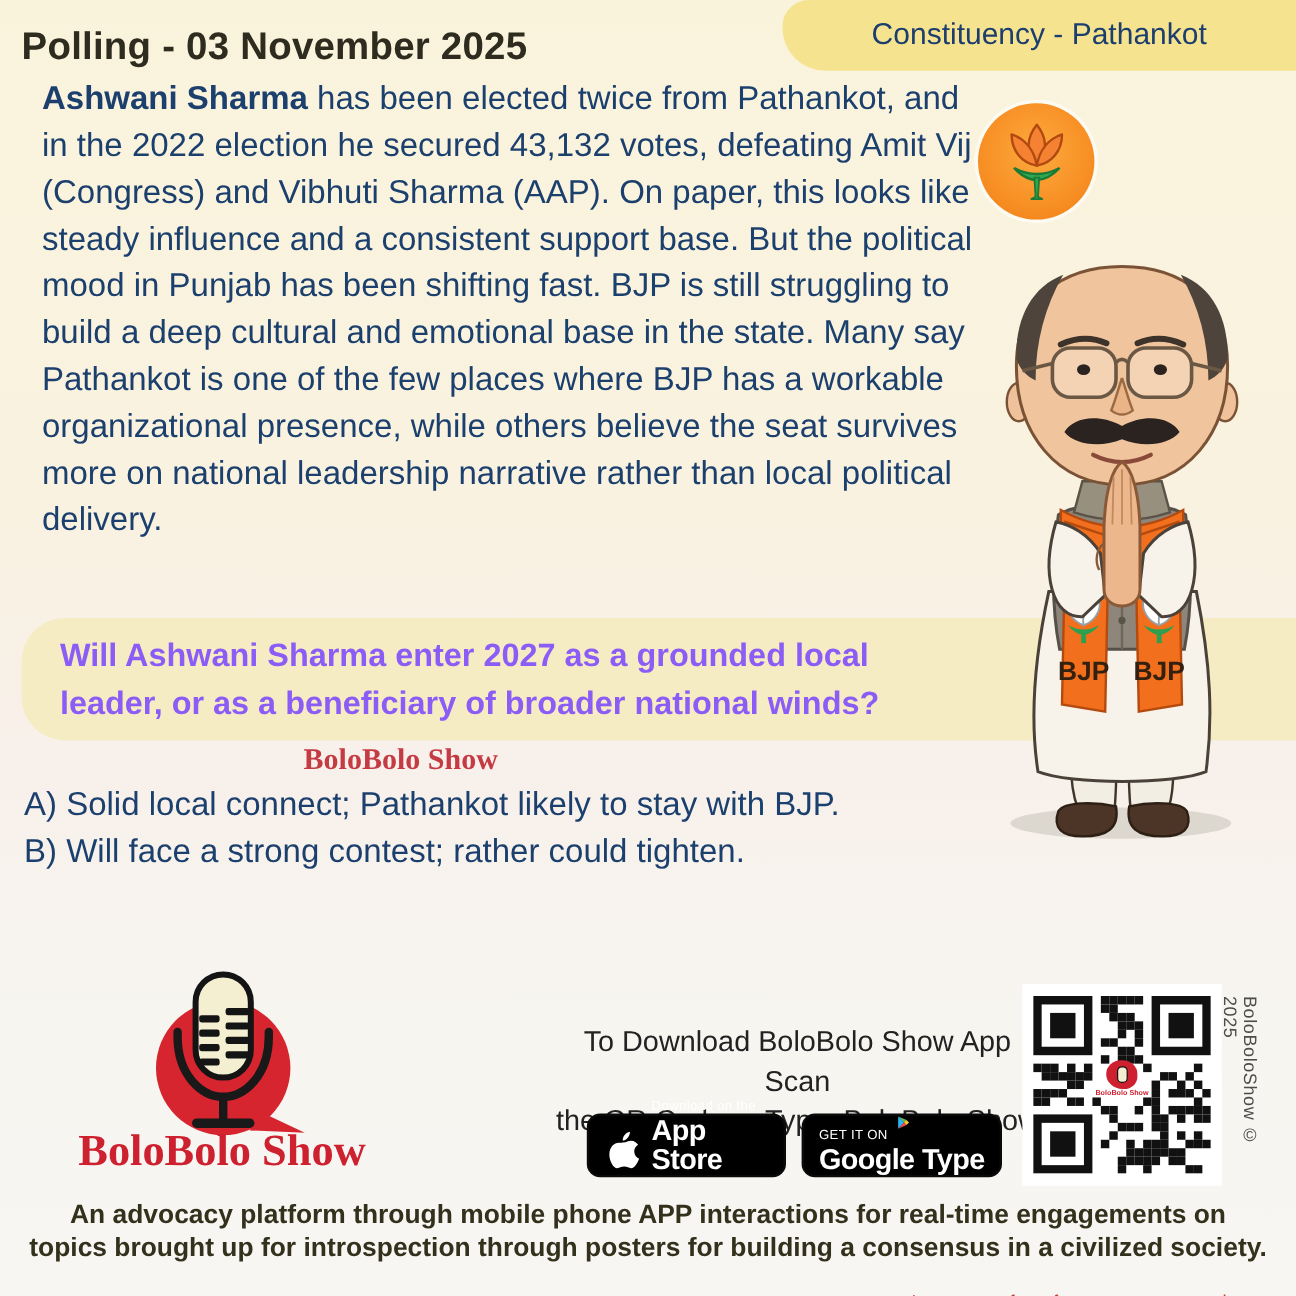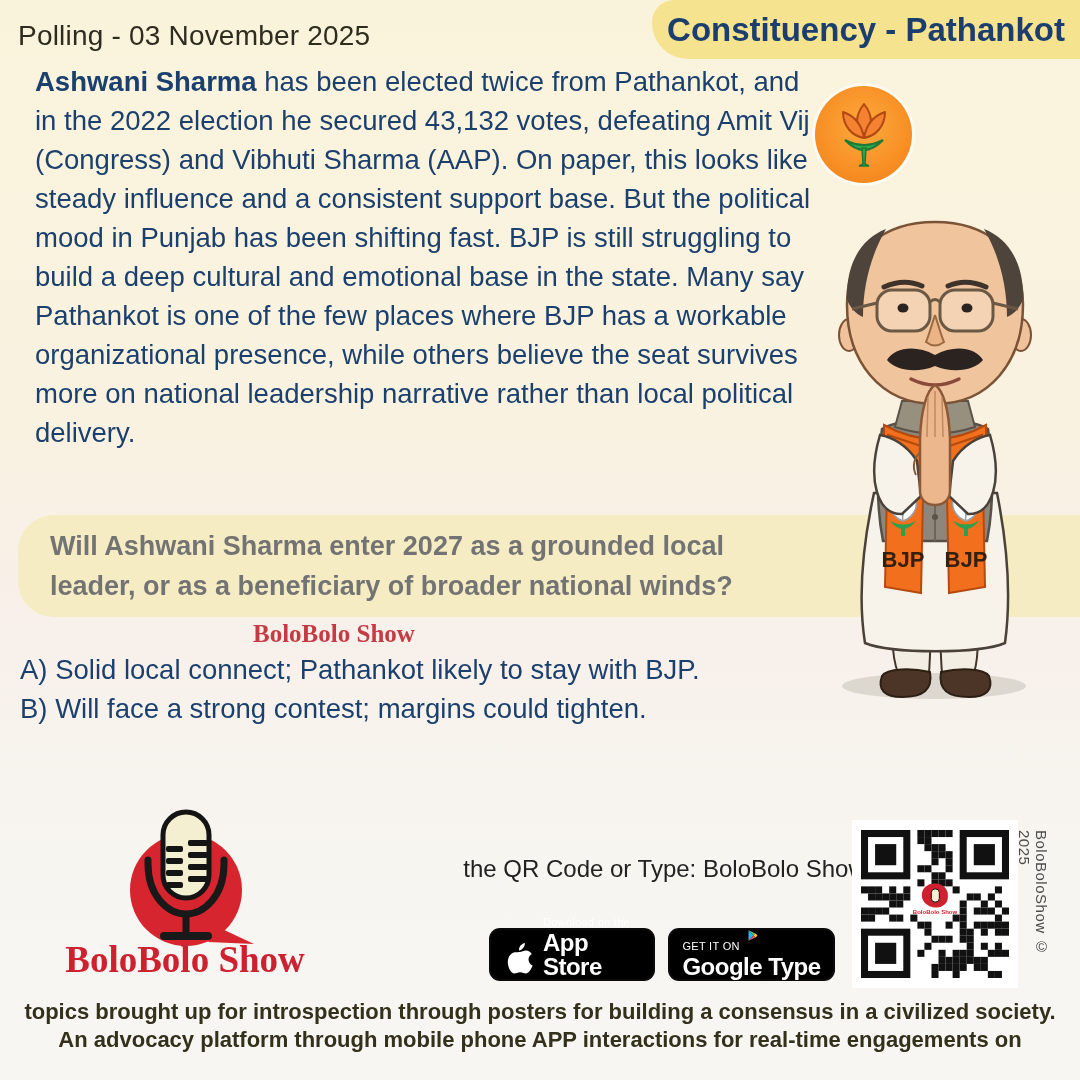--- a/index.html
+++ b/index.html
@@ -3,35 +3,35 @@
 <meta charset="utf-8">
 <style>
   html,body{margin:0;padding:0;}
   body{
     width:1080px;height:1080px;position:relative;overflow:hidden;
     font-family:"Liberation Sans",sans-serif;
     background:linear-gradient(180deg,#faf3dc 0%,#f9f2e0 38%,#f8f0ea 58%,#f7f5f0 78%,#f7f6f3 100%);
   }
   .abs{position:absolute;}
   
-  .polling{left:18px;top:20px;font-size:28px;color:#2e2c1e;font-weight:400;letter-spacing:.2px;}
+  .polling{left:18px;top:20px;font-size:32px;color:#2e2c1e;font-weight:700;letter-spacing:.2px;}
   .banner{right:0;top:0;width:428px;height:59px;background:#f6e38f;border-radius:22px 0 0 36px;
           display:flex;align-items:center;justify-content:center;}
-  .banner span{font-size:33px;font-weight:bold;color:#1c3e6e;}
+  .banner span{font-size:25px;font-weight:normal;color:#1c3e6e;}
   
   .article{left:35px;top:62px;width:778px;font-size:27.5px;line-height:39px;color:#1c406e;}
   .article b{font-weight:bold;}
   
   .bjp-circle{left:815px;top:86px;width:97px;height:97px;border-radius:50%;
     background:radial-gradient(circle at 50% 42%,#fcaa3e 0%,#f89227 55%,#f07d14 100%);
     box-shadow:0 0 0 3px rgba(255,255,255,.6);display:flex;align-items:center;justify-content:center;}
   
   .qband{left:18px;top:515px;width:1062px;height:102px;background:#f5ecc3;border-radius:36px 0 0 36px;}
   .qband .qtext{position:absolute;left:32px;top:11px;width:740px;font-size:27px;font-weight:bold;
-    color:#737373;line-height:40px;}
+    color:#8b5cf6;line-height:40px;}
   .watermark{left:253px;top:620px;font-family:"Liberation Serif",serif;font-weight:bold;
     font-size:25px;color:#c43b44;}
   
   .options{left:20px;top:651px;width:1045px;font-size:27.5px;line-height:38.5px;color:#1c406e;}
   
   .brandtext{left:60px;top:938px;width:250px;text-align:center;font-family:"Liberation Serif",serif;
     font-weight:bold;font-size:37px;color:#ce2130;}
   .dl-text{left:462px;top:852px;width:405px;text-align:center;font-size:24px;color:#222;line-height:33px;}
   .badge{top:930px;height:49px;background:#000;border-radius:9px;display:flex;align-items:center;
     color:#fff;box-shadow:0 0 0 2px #0a0a0a;}
@@ -79,21 +79,21 @@
   </svg>
 </div>
 
 <div class="abs qband">
   <div class="qtext">Will Ashwani Sharma enter 2027 as a grounded local leader, or as a beneficiary of broader national winds?</div>
 </div>
 <div class="abs watermark">BoloBolo Show</div>
 
 <div class="abs options">
   <div>A) Solid local connect; Pathankot likely to stay with BJP.</div>
-  <div>B) Will face a strong contest; margins could tighten.</div>
+  <div>B) Will face a strong contest; rather could tighten.</div>
 </div>
 
 <div class="abs" style="left:790px;top:195px;">
 <svg width="290" height="510" viewBox="0 0 290 510">
   <ellipse cx="144" cy="491" rx="92" ry="13" fill="#ddd8cf"></ellipse>
 
   <path d="M106,398 C100,438 102,462 108,478 L139,478 C141,450 141,418 141,398 Z" fill="#f2eee3" stroke="#40352b" stroke-width="2"></path>
   <path d="M150,398 C150,428 150,455 152,478 L184,478 C190,458 188,428 183,398 Z" fill="#f2eee3" stroke="#40352b" stroke-width="2"></path>
 
   <path d="M140,477 C143,495 133,502 112,502 C95,502 87,495 92,481 C97,473 122,473 140,477 Z" fill="#4c3527" stroke="#2e1f14" stroke-width="2"></path>
@@ -175,20 +175,21 @@
       <rect x="54" y="40" width="17" height="6" rx="2"></rect>
       <rect x="54" y="52" width="17" height="6" rx="2"></rect>
       <rect x="54" y="64" width="17" height="6" rx="2"></rect>
       <rect x="54" y="76" width="17" height="6" rx="2"></rect>
     </g>
   </svg>
 </div>
 <div class="abs brandtext">BoloBolo Show</div>
 
 <div class="abs dl-text">
+  <div>To Download BoloBolo Show App Scan</div>
   <div>the QR Code or Type: BoloBolo Show</div>
 </div>
 
 <div class="abs badge appstore">
   <svg width="34" height="38" viewBox="0 0 34 38" style="margin:0 6px 0 12px;">
     <path d="M22,2 C22,6 19,9 16,9.5 C15.6,6 18.5,2.5 22,2 Z" fill="#fff"></path>
     <path d="M16.5,11 C19,11 20.5,9.6 23,9.6 C25.5,9.6 27.5,11 28.8,13 C24,16 24.8,22.5 29.6,24.6 C28.6,27.6 26,32.5 23,32.5 C20.8,32.5 20,31.2 17.2,31.2 C14.4,31.2 13.4,32.5 11.4,32.5 C8.2,32.5 4.8,26.5 4.8,21 C4.8,14.8 9,11.3 12.6,11.3 C14.6,11.3 15.5,11 16.5,11 Z" fill="#fff"></path>
   </svg>
   <div class="txt">
     <span class="small">Download on the</span>
@@ -335,16 +336,16 @@
   <div class="qrlogo">
     <div class="blob">
         <div class="mic"></div>
       </div>
     <div class="tinytxt">BoloBolo Show</div>
   </div>
 </div>
 <div class="abs vcopy">BoloBoloShow © 2025</div>
 
 <div class="abs tagline">
+  <div>An advocacy platform through mobile phone APP interactions for real-time engagements on</div>
   <div>topics brought up for introspection through posters for building a consensus in a civilized society.</div>
-  <div>An advocacy platform through mobile phone APP interactions for real-time engagements on</div>
 </div>
 <div class="abs disclaimer">Images are for reference purposes only</div>
 
 </body></html>

